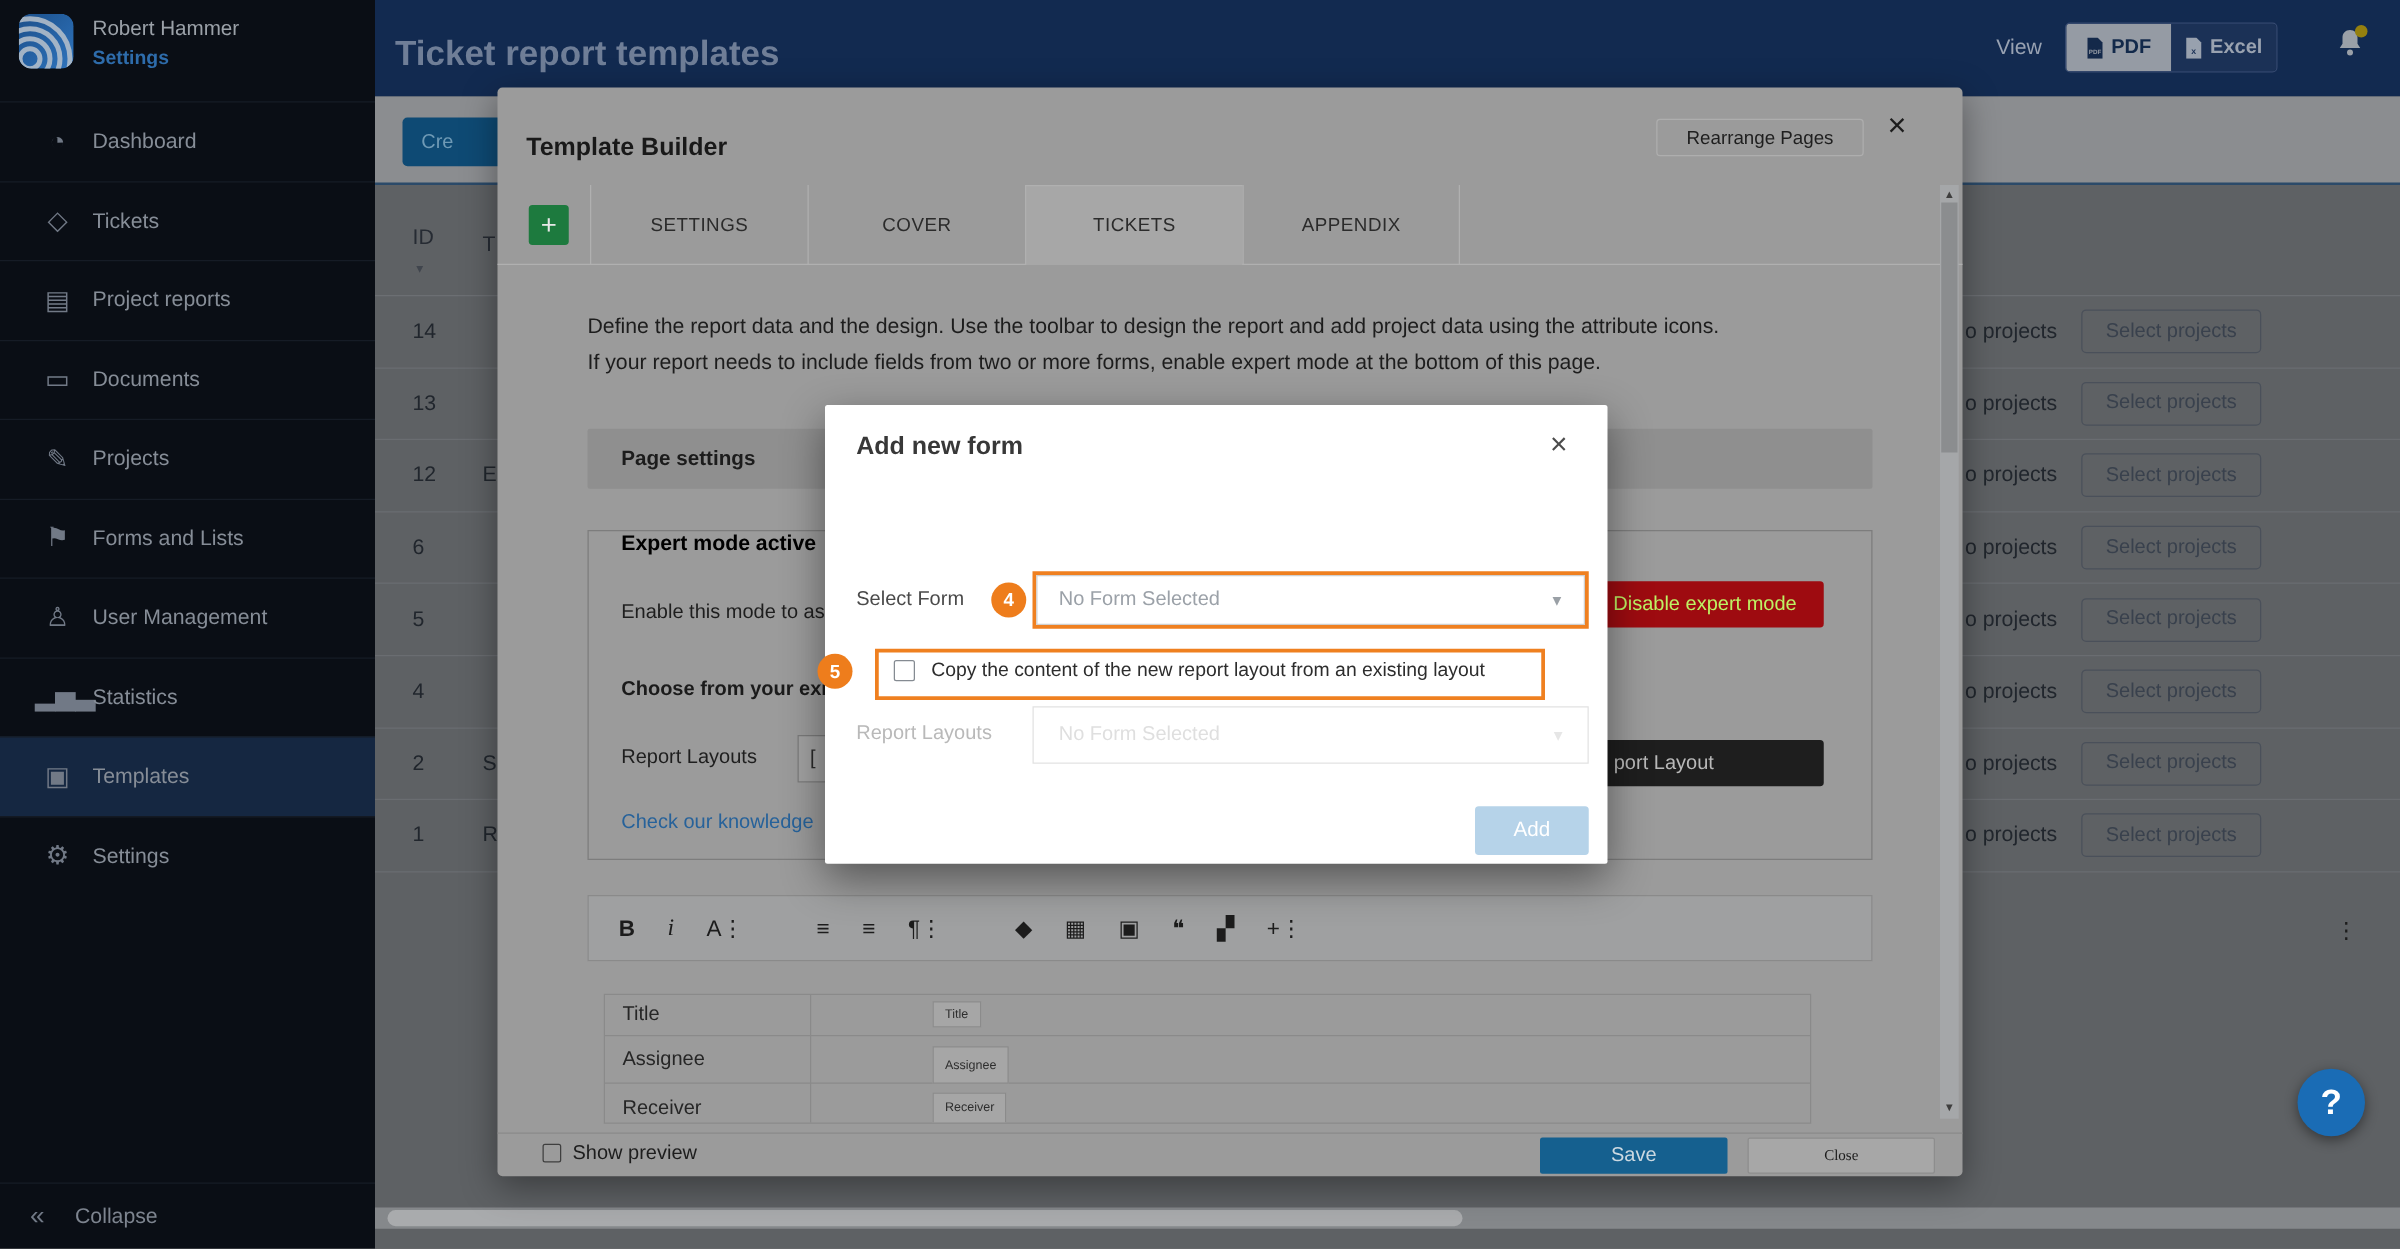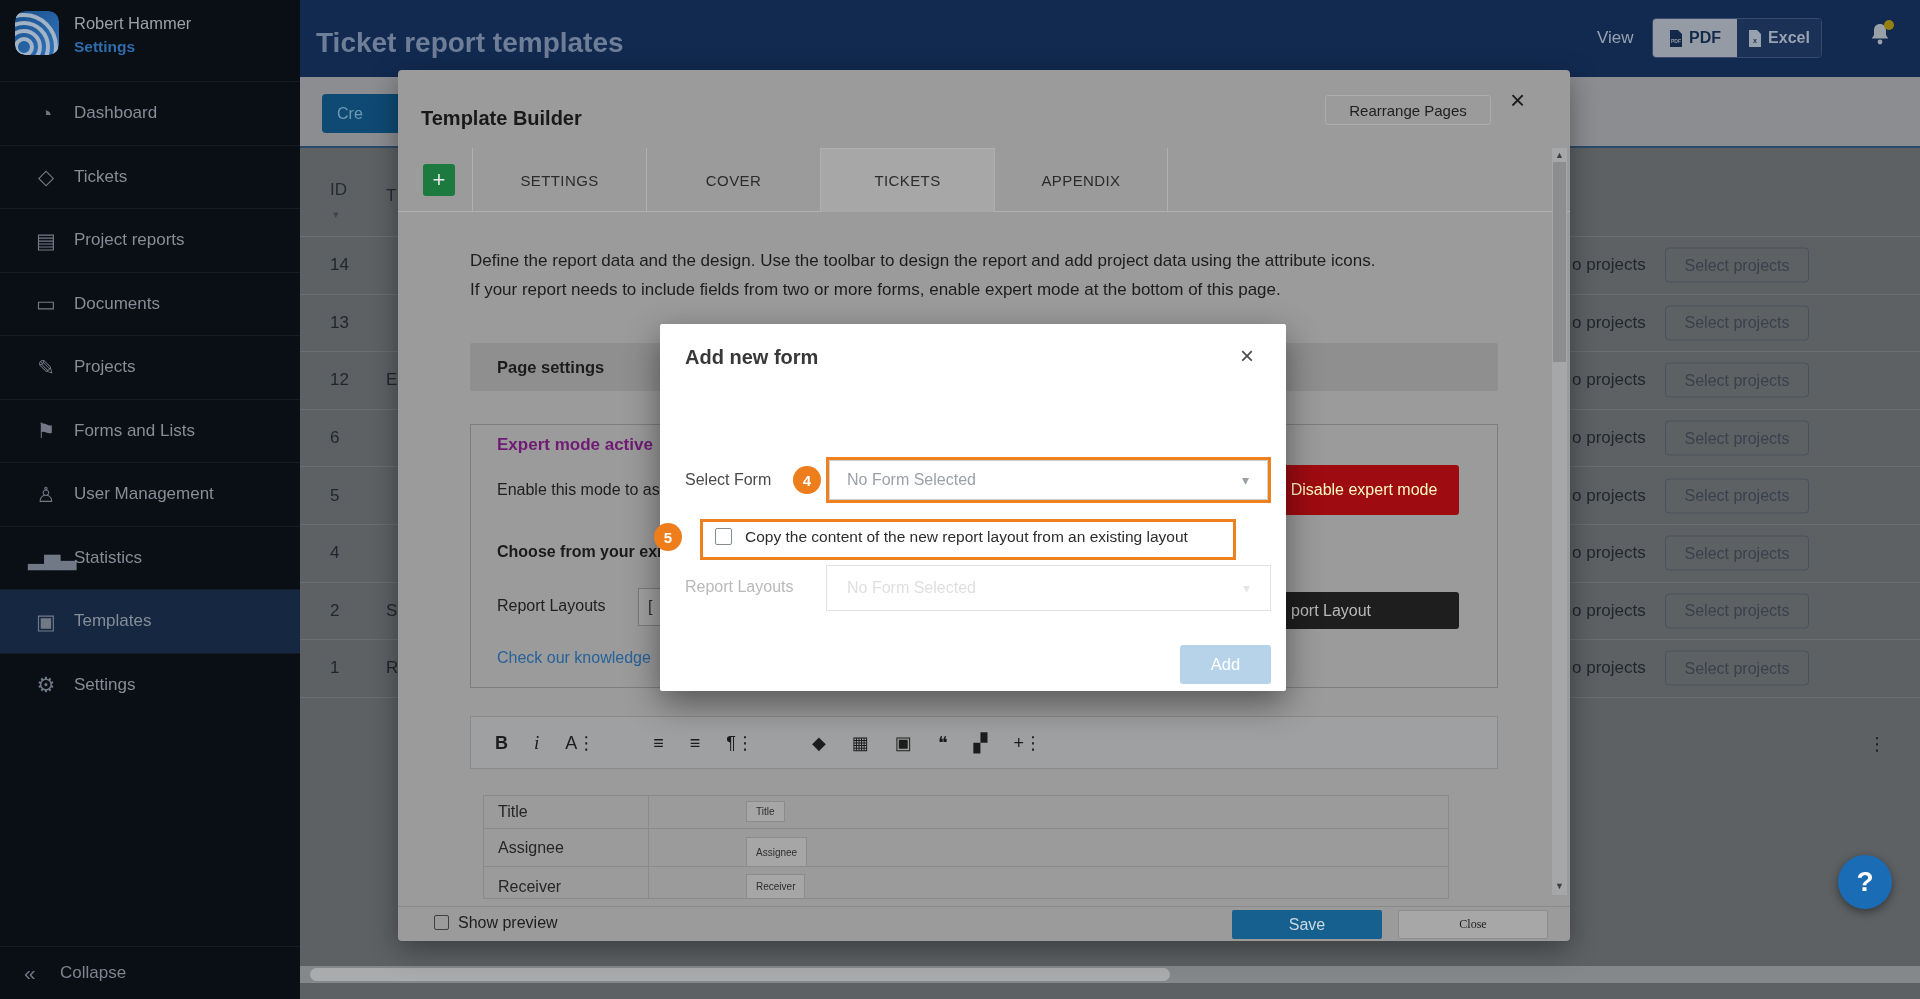--- a/index.html
+++ b/index.html
@@ -59,27 +59,27 @@
   #tabsbar { left:0; top:78px; width:1172px; height:64px; border-bottom:1px solid #b0b0b0; }
   #addtab-btn { left:25px; top:16px; width:32px; height:32px; background:#1d7a3e; border-radius:3px; color:#e8e8e8; font-size:22px; display:flex; align-items:center; justify-content:center; cursor:pointer; }
   #tabs { left:74px; top:0; height:64px; display:flex; }
   .tab { width:174px; height:64px; border-left:1px solid #b0b0b0; display:flex; align-items:center; justify-content:center; font-size:15px; letter-spacing:.4px; color:#2b2b2b; cursor:pointer; }
   .tab:last-child { border-right:1px solid #b0b0b0; }
   .tab.active { background:#a7a7a7; border-top:1px solid #b0b0b0; }
   #tb-desc { left:72px; top:176px; width:1060px; font-size:17px; line-height:29px; color:#1d1d1d; }
   #page-settings { left:72px; top:273px; width:1028px; height:48px; background:#8f8f8f; border-radius:2px; display:flex; align-items:center; cursor:pointer; }
   #ps-label { margin-left:27px; font-size:16.5px; font-weight:bold; color:#1c1c1c; }
   #expert-box { left:72px; top:354px; width:1028px; height:264px; border:1px solid #7d7d7d; }
-  #em-title { left:26px; top:10px; font-size:17px; font-weight:bold; color:#701a75; }
+  #em-title { left:26px; top:0; font-size:17px; font-weight:bold; color:#000000; }
   #em-enable { left:26px; top:56px; font-size:16px; color:#1e1e1e; }
   #em-choose { left:26px; top:118px; font-size:16px; font-weight:bold; color:#1b1b1b; }
   #em-rl-label { left:26px; top:172px; font-size:16px; color:#1e1e1e; }
   #em-rl-dd { left:167px; top:163px; width:150px; height:38px; border:1px solid #7b7b7b; background:#a2a2a2; font-size:16px; color:#2a2a2a; display:flex; align-items:center; padding-left:9px; cursor:pointer; }
   #em-link { left:26px; top:224px; font-size:16px; color:#27629a; cursor:pointer; }
-  #disable-btn { left:798px; top:40px; width:190px; height:50px; background:#9e0b10; border:none; border-radius:3px; font-size:16px; color:#fef9c3; font-family:"Liberation Sans",sans-serif; cursor:pointer; }
+  #disable-btn { left:798px; top:40px; width:190px; height:37px; background:#9e0b10; border:none; border-radius:3px; font-size:16px; color:#bef264; font-family:"Liberation Sans",sans-serif; cursor:pointer; }
   #layout-btn { left:768px; top:167px; width:220px; height:37px; background:#1e1e1e; border:none; border-radius:3px; font-size:16px; color:#b9b9b9; text-align:left; padding-left:52px; font-family:"Liberation Sans",sans-serif; cursor:pointer; }
   #tb-toolbar { left:72px; top:646px; width:1028px; height:53px; background:#9fa0a1; border:1px solid #8a8a8a; display:flex; align-items:center; padding:0 24px; gap:26px; }
   .tbi { font-size:18px; color:#1c1c1c; cursor:pointer; line-height:1; }
   .tbi.bd { font-weight:800; }
   .tbi.it { font-style:italic; font-family:"Liberation Serif",serif; font-size:19px; }
   .tbi.gap { margin-left:32px; }
   #kebab-icon { margin-left:auto; font-size:18px; color:#1c1c1c; cursor:pointer; }
   #attr-table { left:85px; top:725px; width:966px; height:104px; border:1px solid #8a8a8a; overflow:hidden; }
   .atrow { position:relative; width:100%; border-bottom:1px solid #8a8a8a; display:flex; align-items:center; }
   .atrow .atlabel { margin-left:14px; font-size:16px; color:#262626; }

